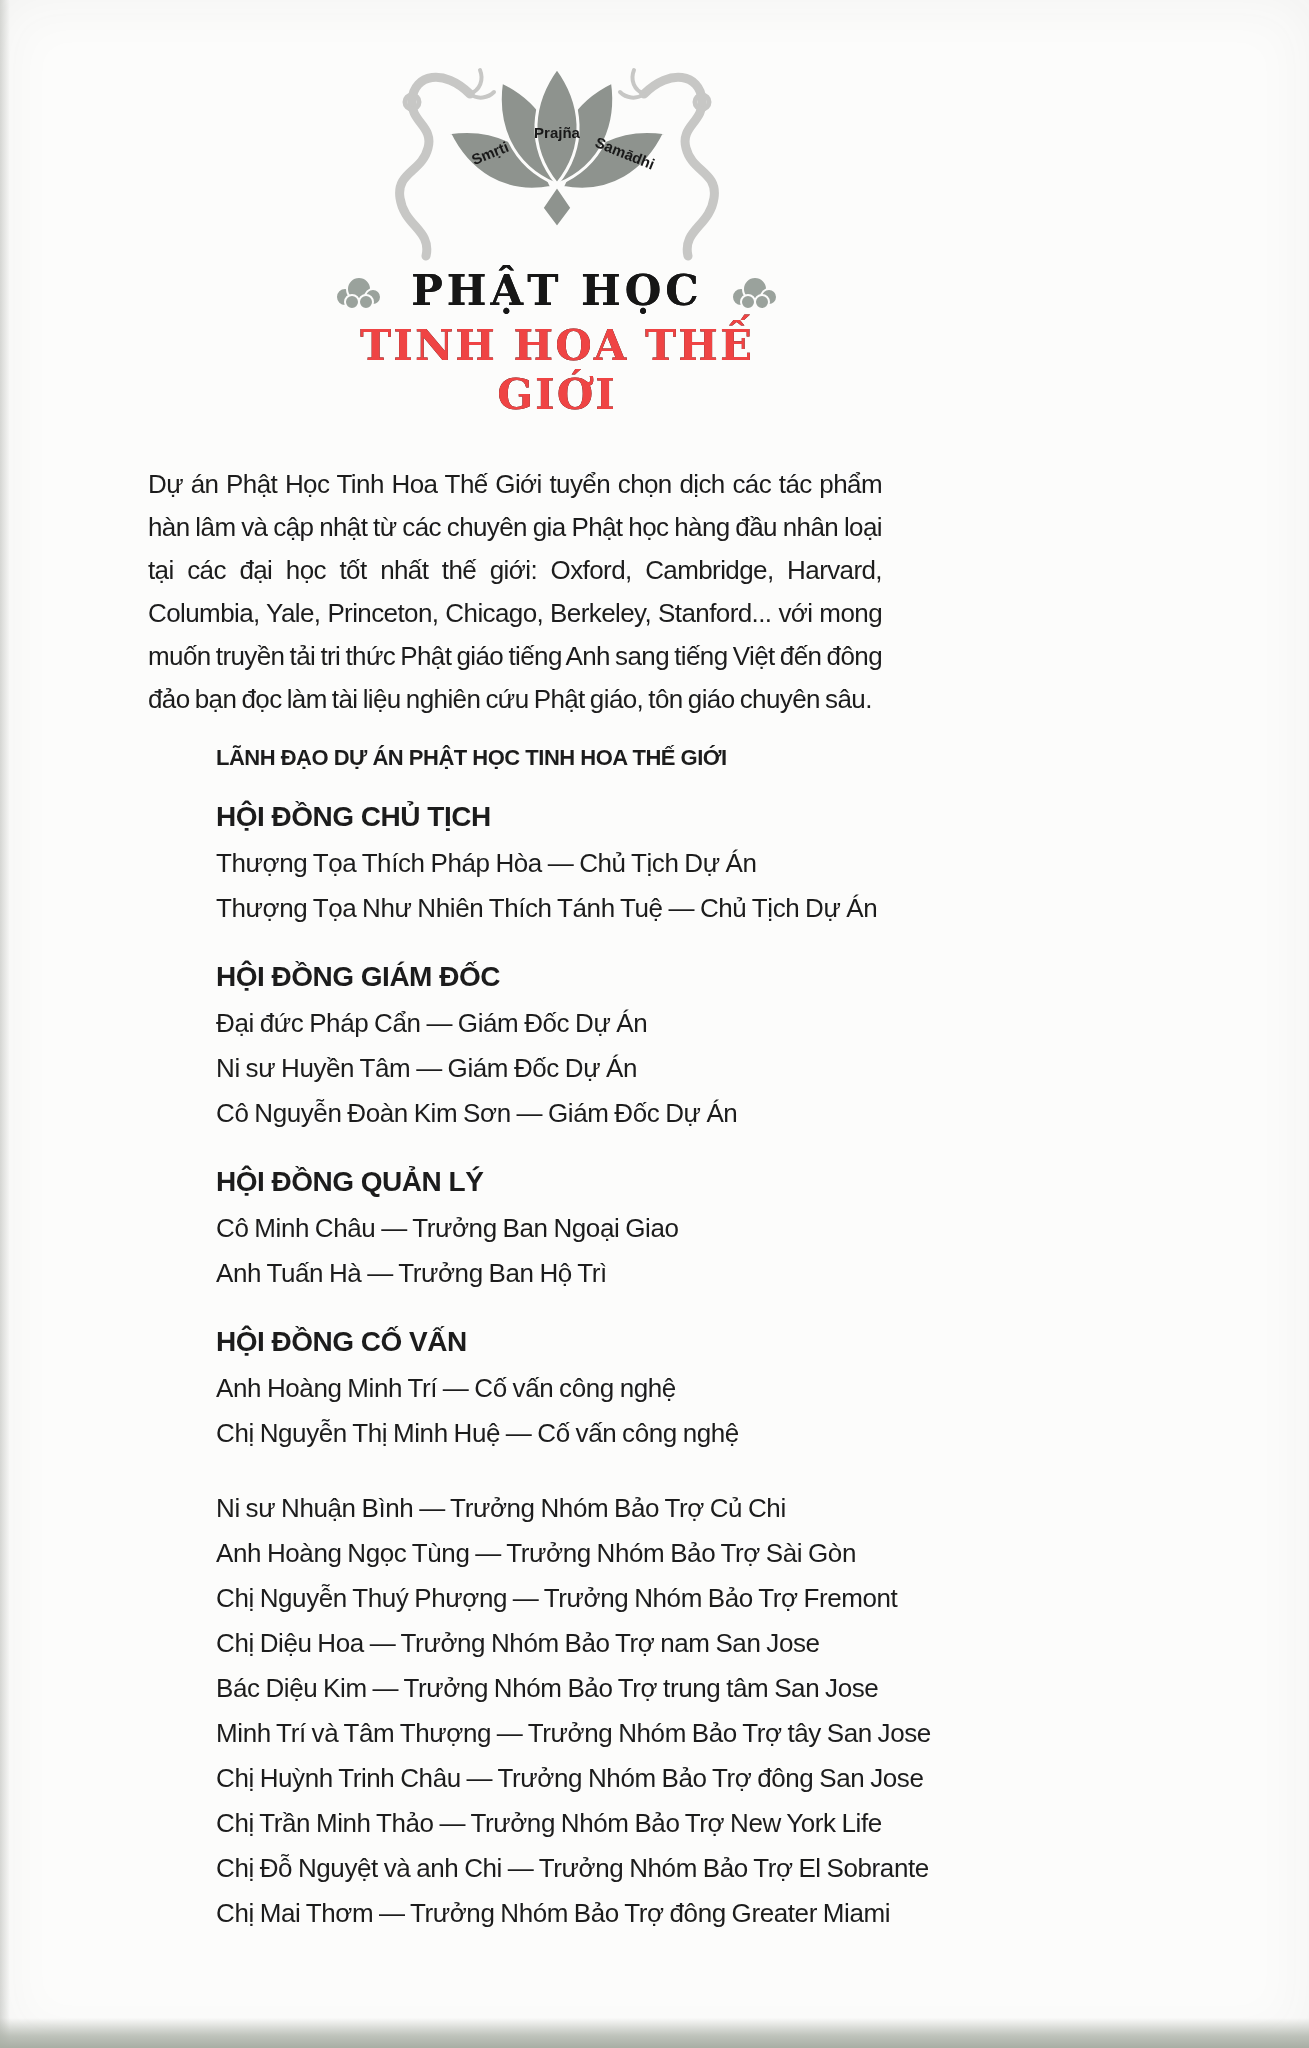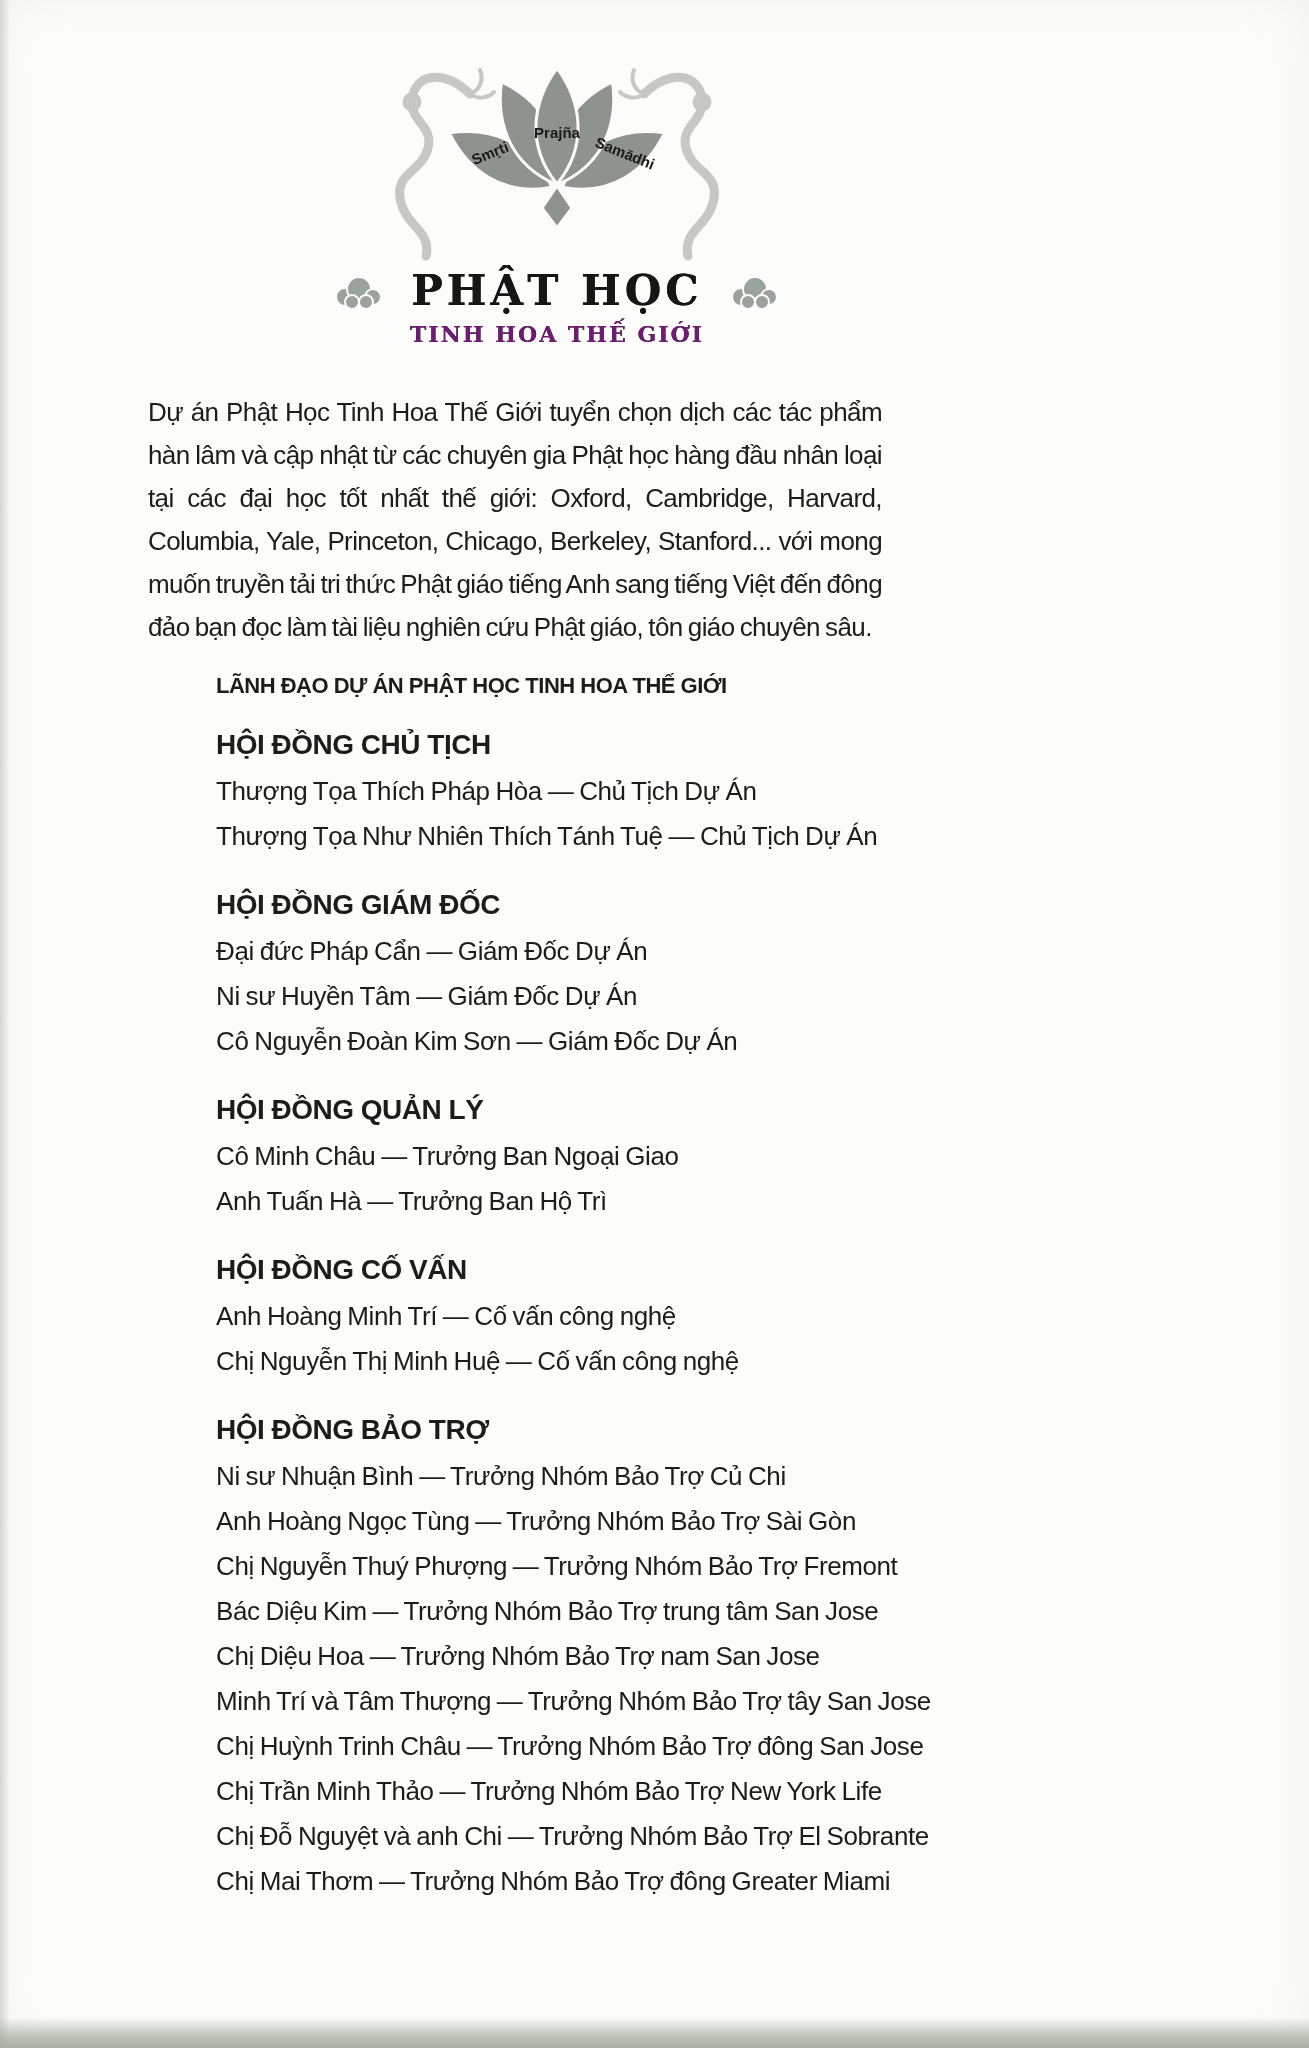--- a/index.html
+++ b/index.html
@@ -21,21 +21,21 @@
   .logo{position:relative;width:470px;margin:58px 0 0 322px;text-align:center;}
   .logo-art{display:block;margin:0 auto;}
   .logo-title-row{display:flex;justify-content:center;align-items:center;gap:23px;margin-top:2px;}
   .logo-title1{
     font-family:"DejaVu Serif","Liberation Serif",serif;
     font-weight:700;font-size:42px;letter-spacing:4px;color:#161616;
     text-shadow:0 0 0.6px #161616;
   }
   .logo-title2{
     font-family:"DejaVu Serif","Liberation Serif",serif;
-    font-weight:700;font-size:22px;letter-spacing:2px;color:#701a75;
+    font-weight:700;font-size:42px;letter-spacing:2px;color:#ef4444;
     margin-top:6px;text-shadow:0 0 0.6px #161616;
   }
   
   .intro{
     width:734px;margin:44px 0 0 148px;
     font-size:26px;line-height:43px;
     letter-spacing:-0.6px;word-spacing:-1.5px;
     text-align:justify;
   }
   
@@ -152,27 +152,26 @@
 
   <section class="council">
     <h2 class="council-title">HỘI ĐỒNG CỐ VẤN</h2>
     <ul class="members">
           <li>Anh Hoàng Minh Trí — Cố vấn công nghệ</li>
           <li>Chị Nguyễn Thị Minh Huệ — Cố vấn công nghệ</li>
         </ul>
   </section>
 
   <section class="council">
-    <h2 class="council-title">HỘI ĐỒNG BẢO TRỢ</h2>
     <ul class="members">
           <li>Ni sư Nhuận Bình — Trưởng Nhóm Bảo Trợ Củ Chi</li>
           <li>Anh Hoàng Ngọc Tùng — Trưởng Nhóm Bảo Trợ Sài Gòn</li>
           <li>Chị Nguyễn Thuý Phượng — Trưởng Nhóm Bảo Trợ Fremont</li>
+          <li>Chị Diệu Hoa — Trưởng Nhóm Bảo Trợ nam San Jose</li>
           <li>Bác Diệu Kim — Trưởng Nhóm Bảo Trợ trung tâm San Jose</li>
-          <li>Chị Diệu Hoa — Trưởng Nhóm Bảo Trợ nam San Jose</li>
           <li>Minh Trí và Tâm Thượng — Trưởng Nhóm Bảo Trợ tây San Jose</li>
           <li>Chị Huỳnh Trinh Châu — Trưởng Nhóm Bảo Trợ đông San Jose</li>
           <li>Chị Trần Minh Thảo — Trưởng Nhóm Bảo Trợ New York Life</li>
           <li>Chị Đỗ Nguyệt và anh Chi — Trưởng Nhóm Bảo Trợ El Sobrante</li>
           <li>Chị Mai Thơm — Trưởng Nhóm Bảo Trợ đông Greater Miami</li>
         </ul>
   </section>
 </div>
 
   <div class="edge-bottom"></div>

